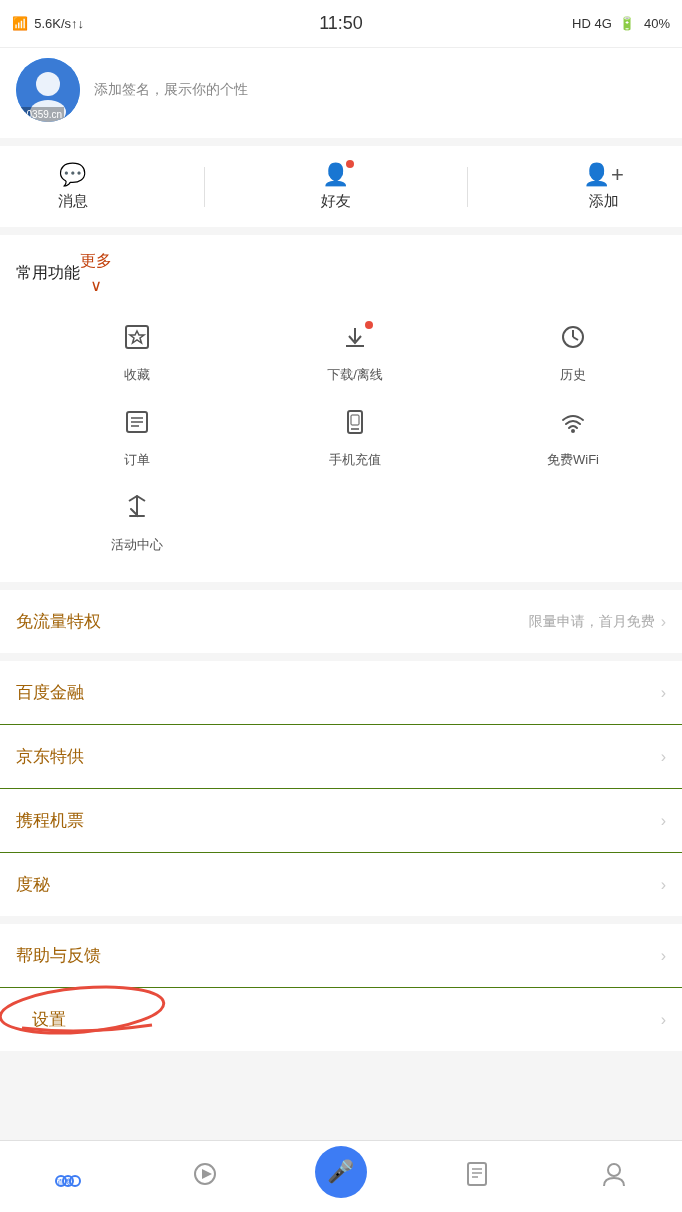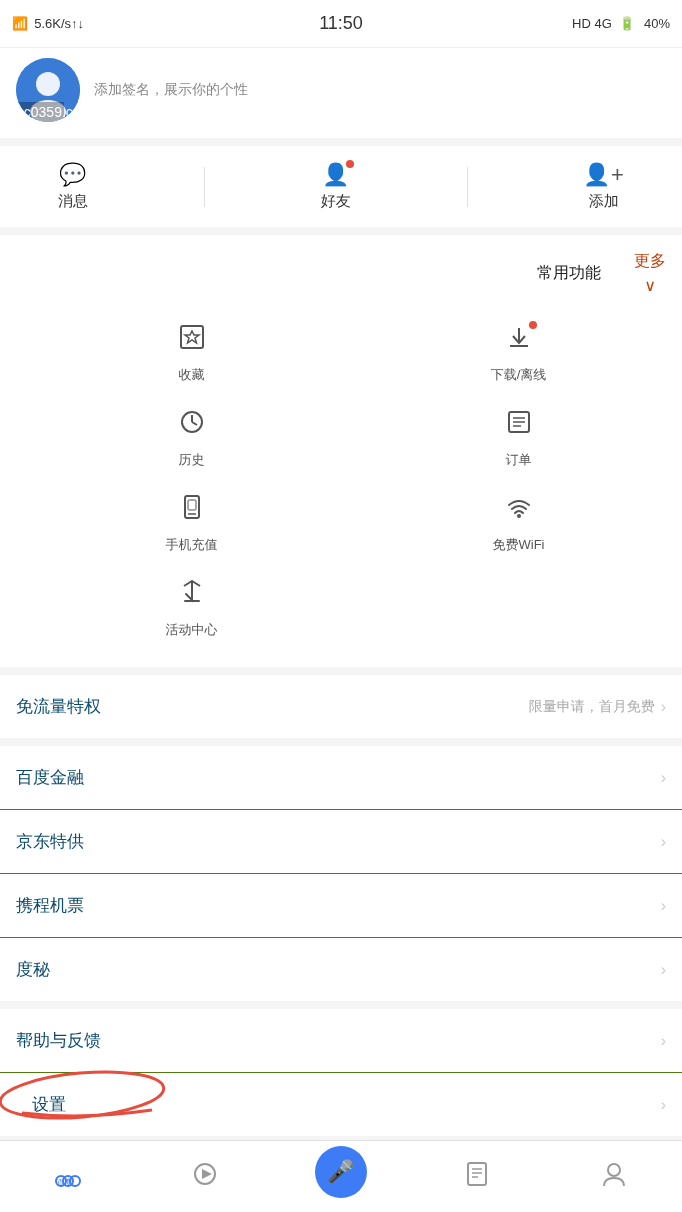--- a/index.html
+++ b/index.html
@@ -66,21 +66,21 @@
       align-items: center;
       justify-content: center;
     }
     .avatar-watermark {
       position: absolute;
       bottom: 0;
       left: 0;
       right: 16px;
       background: rgba(0,0,0,0.3);
       color: #fff;
-      font-size: 14px;
+      font-size: 10px;
       text-align: left;
       padding: 2px 0;
     }
     .profile-text {
       flex: 1;
     }
     .profile-subtitle {
       font-size: 14px;
       color: #888;
     }
@@ -127,43 +127,42 @@
     }
 
     
     .section {
       background: #fff;
       margin-bottom: 8px;
     }
     .section-header {
       display: flex;
       align-items: center;
-      justify-content: flex-end;
+      justify-content: flex-start;
       padding: 16px 16px 12px;
-      gap: 33px;
     }
     .section-title {
       font-size: 16px;
       font-weight: 500;
       color: #222;
     }
     .section-more {
       font-size: 16px;
       color: #c2410c;
       display: flex;
       align-items: center;
       gap: 4px;
       cursor: pointer;
       flex-direction: column;
     }
 
     
     .icon-grid {
       display: grid;
-      grid-template-columns: repeat(2, 1fr);
+      grid-template-columns: repeat(3, 1fr);
       padding: 4px 0 16px;
       margin-left: 28px;
     }
     .icon-item {
       display: flex;
       flex-direction: column;
       align-items: center;
       gap: 8px;
       padding: 12px 0;
       cursor: pointer;
@@ -196,21 +195,21 @@
       justify-content: space-between;
       padding: 20px 16px;
       border-bottom: 1px solid #4d7c0f;
       cursor: pointer;
     }
     .menu-item:last-child {
       border-bottom: none;
     }
     .menu-item-left {
       font-size: 17px;
-      color: #0c4a6e;
+      color: #a16207;
       font-weight: 400;
     }
     .menu-item-right {
       display: flex;
       align-items: center;
       gap: 6px;
       color: #aaa;
       font-size: 14px;
     }
     .chevron {

